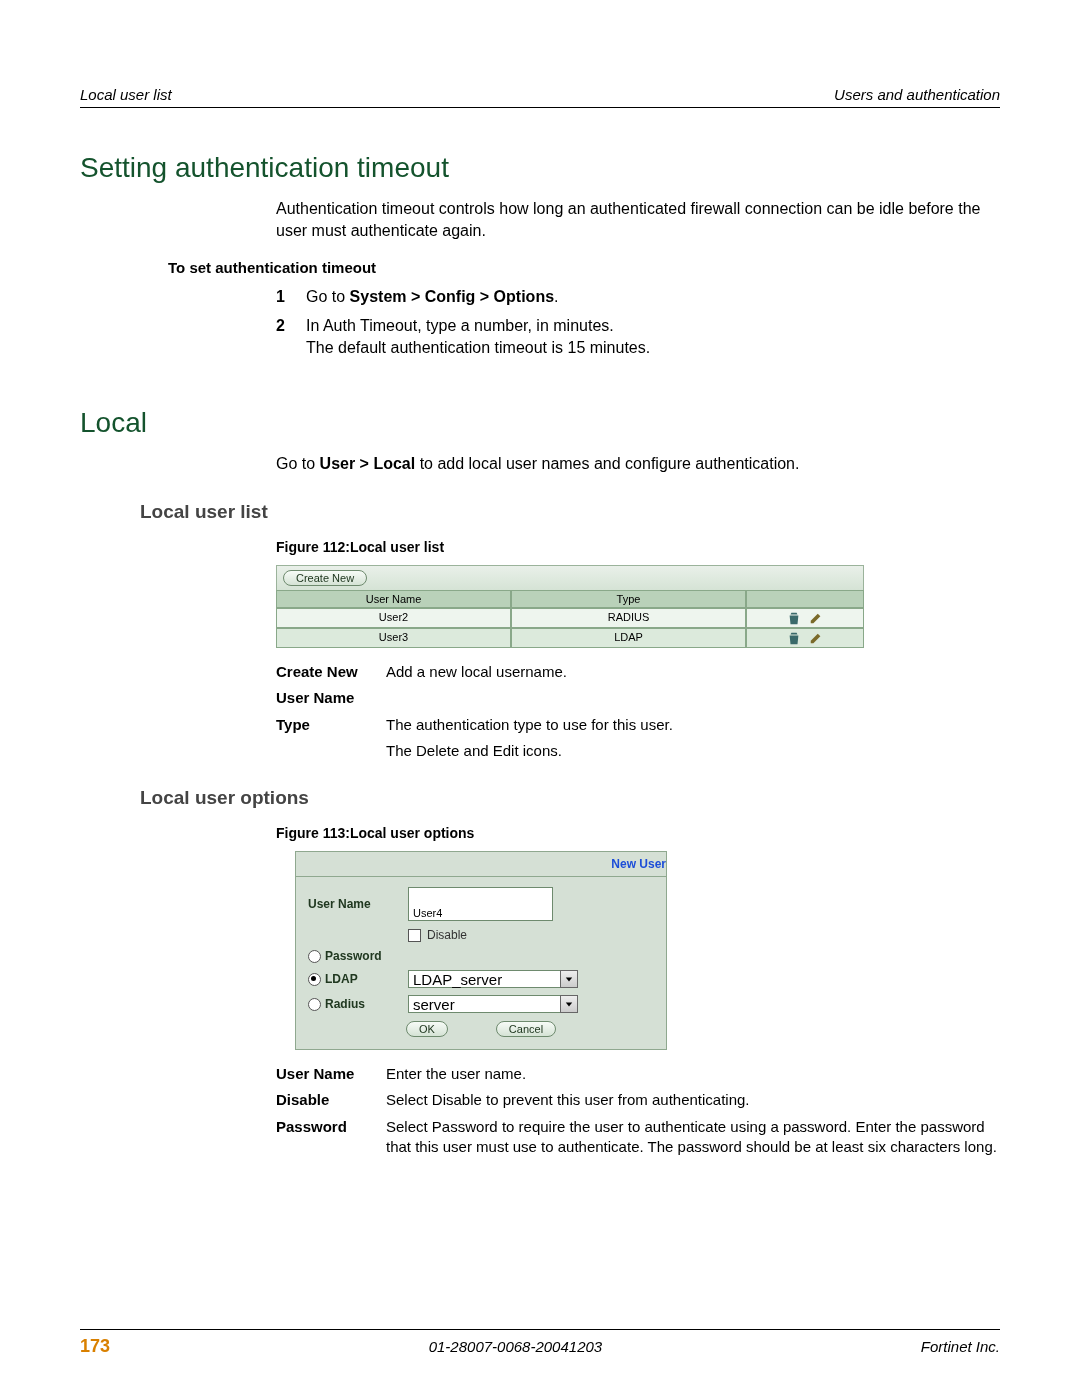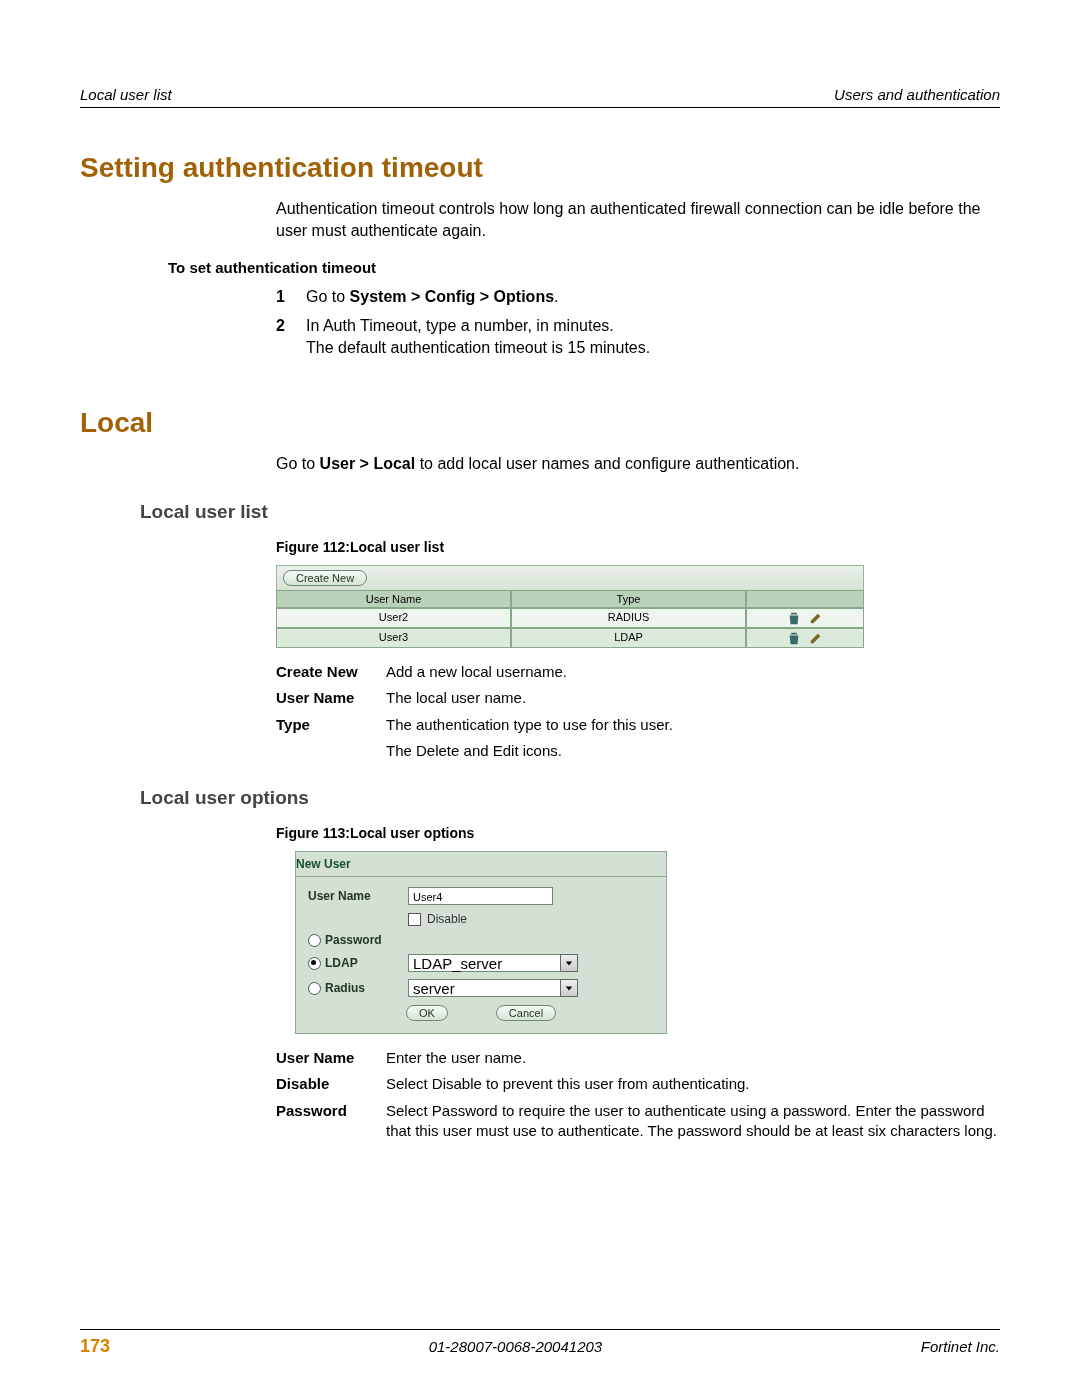--- a/index.html
+++ b/index.html
@@ -21,23 +21,23 @@
   .header-row {
     display: flex;
     justify-content: space-between;
     font-style: italic;
     font-size: 15px;
     border-bottom: 1px solid #000;
     padding-bottom: 4px;
     margin-bottom: 44px;
   }
   h1 {
-    color: #a16207;
+    color: #14532d;
     font-size: 28px;
-    font-weight: bold;
+    font-weight: normal;
     margin: 0 0 14px 0;
   }
   .intro {
     margin-left: 196px;
     font-size: 16px;
     line-height: 1.35;
     margin-bottom: 18px;
   }
   .subhead {
     margin-left: 88px;
@@ -151,23 +151,23 @@
 
   
   .fig113 {
     margin-left: 215px;
     width: 370px;
     background: #d5e0d5;
     border: 1px solid #8fa88f;
     font-size: 12px;
   }
   .fig113-title {
-    text-align: left;
-    font-weight: bold;
-    color: #14532d;
+    text-align: right;
+    font-weight: bold;
+    color: #1d4ed8;
     font-size: 12px;
     padding: 5px 0;
     border-bottom: 1px solid #8fa88f;
   }
   .fig113-body {
     padding: 10px 12px 12px 12px;
   }
   .fig113-row {
     display: flex;
     align-items: center;
@@ -181,21 +181,21 @@
     display:flex;
     align-items:center;
     gap:4px;
   }
   .fig113-label.normal { font-weight: bold; }
   .fake-input {
     background: #fff;
     border: 1px solid #6e8a6e;
     height: 18px;
     width: 145px;
-    padding: 0 4px;
+    padding: 16px 4px;
     font-size: 11px;
     line-height: 18px;
     box-sizing: border-box;
   }
   .fake-select {
     display:flex;
     width: 170px;
   }
   .fake-select .sel-body{
     background:#fff;border:1px solid #6e8a6e;border-right:none;
@@ -318,21 +318,20 @@
     </div>
   </div>
 
   <div class="desc-table">
     <div class="desc-row">
         <div class="desc-label">Create New</div>
         <div class="desc-text">Add a new local username.</div>
       </div>
     <div class="desc-row">
         <div class="desc-label">User Name</div>
-        <div class="desc-text">The local user name.</div>
       </div>
     <div class="desc-row">
         <div class="desc-label">Type</div>
         <div class="desc-text">The authentication type to use for this user.</div>
       </div>
     <div class="desc-row">
         <div class="desc-label"></div>
         <div class="desc-text">The Delete and Edit icons.</div>
       </div>
   </div>

